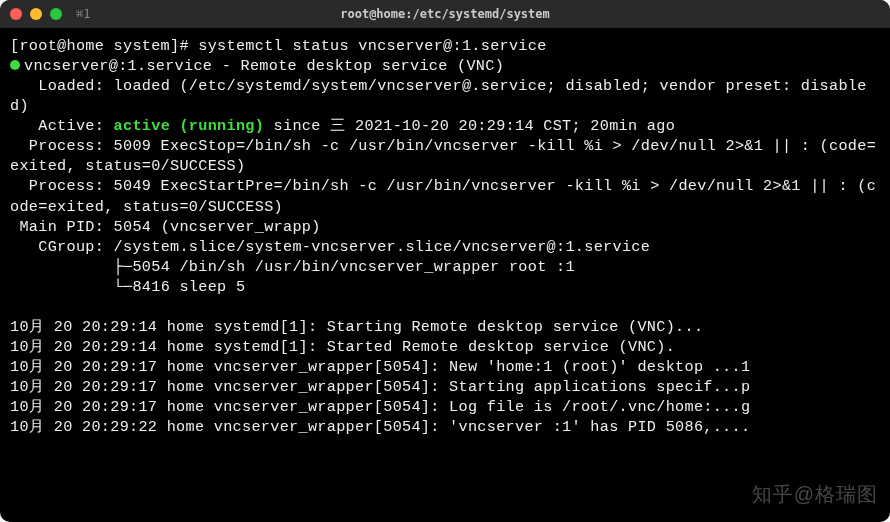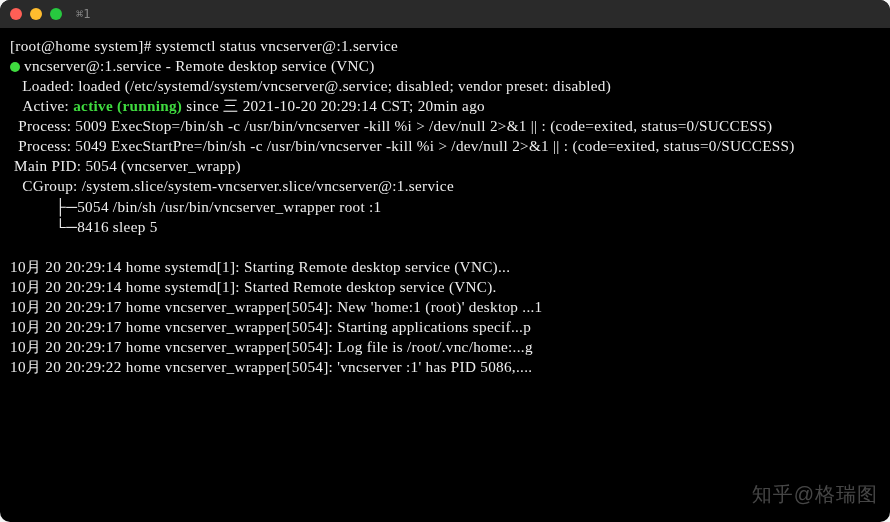--- a/index.html
+++ b/index.html
@@ -53,21 +53,21 @@
       font-size: 12px;
       font-weight: 600;
     }
     .terminal {
       padding: 8px 10px;
       color: #eee;
       font-size: 15.2px;
       line-height: 1.32;
       white-space: pre-wrap;
       word-break: break-all;
-      font-family: Liberation Serif, serif;
+      font-family: Liberation Mono, monospace;
       font-weight: 500;
       letter-spacing: 0.3px;
     }
     .g { color: #3fdb3f; }
     .bold { font-weight: 700; }
     .dot {
       display: inline-block;
       width: 10px;
       height: 10px;
       border-radius: 50%;
@@ -93,20 +93,21 @@
 
 <div class="window">
 
   <div class="titlebar">
     <div class="traffic-lights">
       <div class="light red"></div>
       <div class="light yellow"></div>
       <div class="light green"></div>
     </div>
     <div class="tab-label">⌘1</div>
+    <div class="title-center">root@home:/etc/systemd/system</div>
   </div>
 
   <div class="terminal"><span>[root@home system]#</span> <span>systemctl status vncserver@:1.service</span>
 <span class="dot"></span><span>vncserver@:1.service - Remote desktop service (VNC)</span>
 <span>   Loaded: loaded (/etc/systemd/system/vncserver@.service; disabled; vendor preset: disabled)</span>
 <span>   Active: </span><span class="g bold">active (running)</span><span> since 三 2021-10-20 20:29:14 CST; 20min ago</span>
 <span>  Process: 5009 ExecStop=/bin/sh -c /usr/bin/vncserver -kill %i &gt; /dev/null 2&gt;&amp;1 || : (code=exited, status=0/SUCCESS)</span>
 <span>  Process: 5049 ExecStartPre=/bin/sh -c /usr/bin/vncserver -kill %i &gt; /dev/null 2&gt;&amp;1 || : (code=exited, status=0/SUCCESS)</span>
 <span> Main PID: 5054 (vncserver_wrapp)</span>
 <span>   CGroup: /system.slice/system-vncserver.slice/vncserver@:1.service</span>

